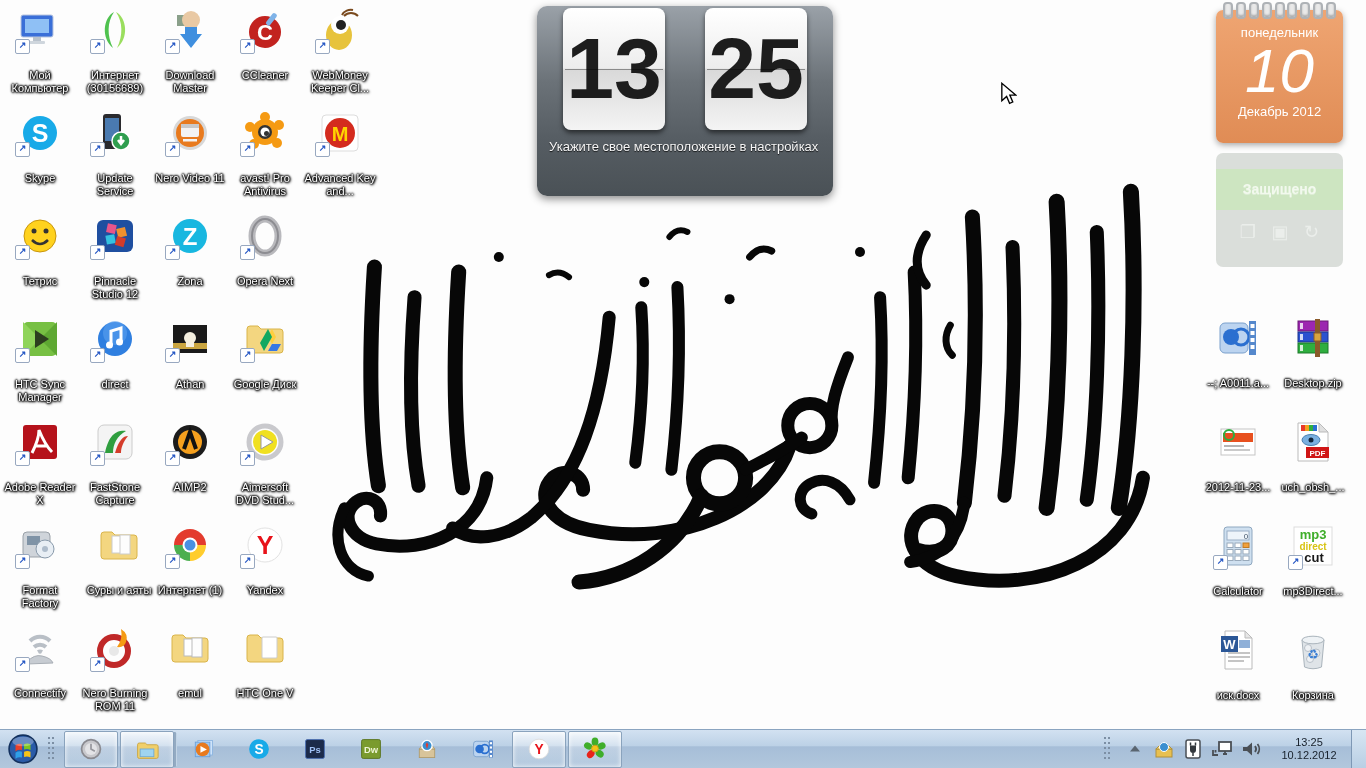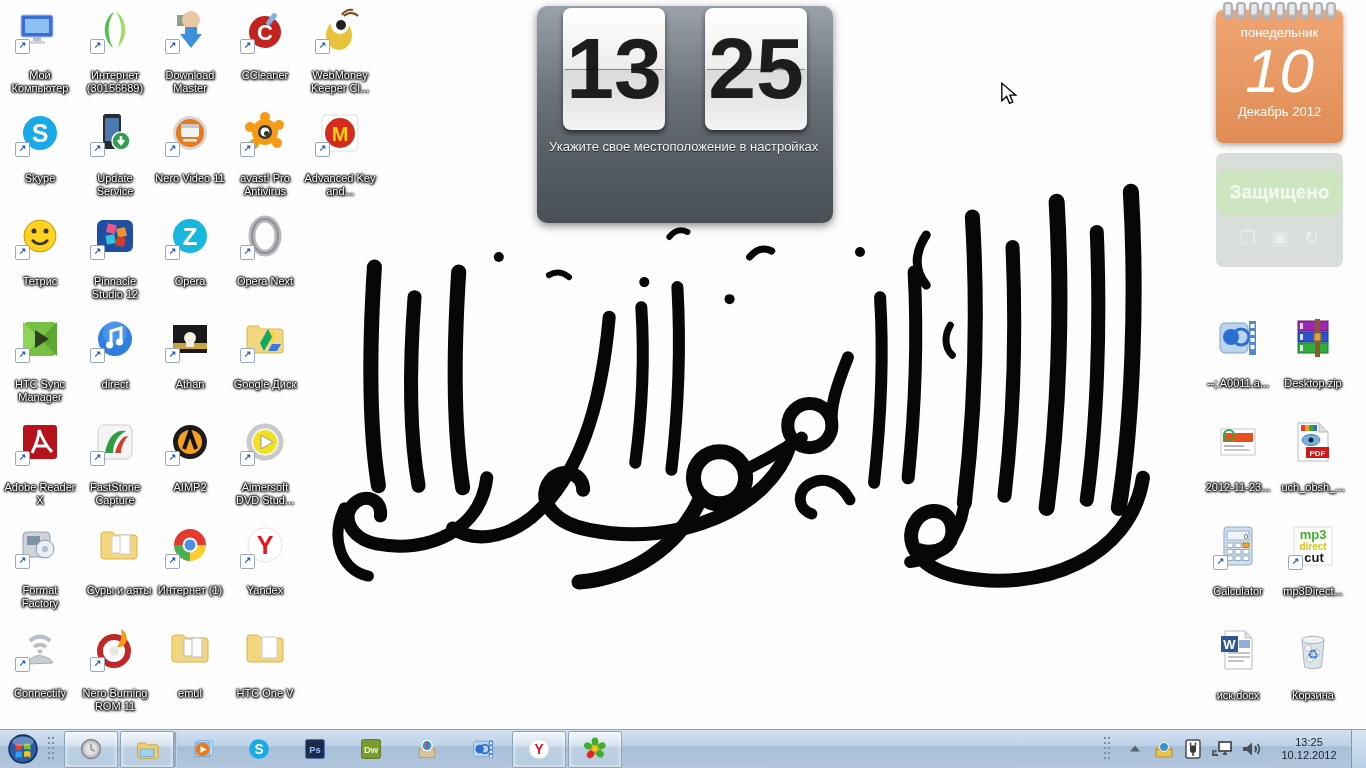--- a/index.html
+++ b/index.html
@@ -10,21 +10,21 @@
   
   .cell{position:absolute;width:72px;display:flex;flex-direction:column;align-items:center;cursor:default;}
   .ib{width:44px;height:44px;position:relative;flex:none;}
   .ib svg{display:block}
   .lbl{margin-top:17px;font-size:11px;line-height:13px;color:#fff;text-align:center;max-width:78px;
     text-shadow:0 1px 2px #000,1px 0 2px #000,-1px 0 2px #000,0 -1px 2px #000,1px 1px 3px #000;}
   .sc{position:absolute;left:-3px;bottom:-2px;width:13px;height:13px;background:#fff;
     border:1px solid #98a8c0;border-radius:2px;font-weight:bold;font-size:9px;line-height:11px;
     color:#2456c4;text-align:center;}
   
-  .clockw{position:absolute;left:537px;top:6px;width:296px;height:217px;border-radius:10px;
+  .clockw{position:absolute;left:537px;top:6px;width:296px;height:190px;border-radius:10px;
     background:linear-gradient(180deg,#9aa1a8 0%,#6b7278 40%,#565d63 70%,#4a5156 100%);
     box-shadow:0 3px 8px rgba(0,0,0,.45);}
   .card{position:absolute;top:2px;width:102px;height:122px;border-radius:8px;text-align:center;
     background:linear-gradient(180deg,#ffffff 0%,#ededed 49%,#d9d9d9 51%,#f4f4f4 100%);
     box-shadow:0 3px 5px rgba(0,0,0,.55);color:#1d1d1d;font-size:86px;line-height:120px;font-weight:bold;}
   .card::after{content:"";position:absolute;left:2px;right:2px;top:50%;height:1px;background:rgba(0,0,0,.38);}
   .card.h{left:26px}.card.m{left:168px}
   .note{position:absolute;left:12px;top:132px;width:272px;color:#f4f4f4;font-size:13px;line-height:17px;
     text-shadow:0 1px 1px rgba(0,0,0,.8);}
   
@@ -34,21 +34,21 @@
   .spiral{position:absolute;top:-8px;left:7px;right:7px;display:flex;justify-content:space-between;}
   .ring{width:6px;height:13px;border:2px solid #aeb2b6;border-radius:4px;background:#e9e9e9;
     box-shadow:inset 0 -2px 2px rgba(0,0,0,.25);}
   .cal .wd{margin-top:15px;font-size:13px;}
   .cal .day{font-size:62px;line-height:62px;font-style:italic;}
   .cal .my{font-size:13px;margin-top:2px;}
   
   .sec{position:absolute;left:1216px;top:153px;width:127px;height:114px;border-radius:7px;
     background:rgba(213,217,213,.88);}
   .sec .band{margin-top:16px;background:#cde5c1;padding:12px 0 13px;text-align:center;color:#f2f9ee;
-    font-weight:bold;font-size:19px;text-shadow:0 1px 0 rgba(255,255,255,.35);border-radius:13px;}
+    font-weight:bold;font-size:14px;text-shadow:0 1px 0 rgba(255,255,255,.35);}
   .sec .btns{display:flex;justify-content:space-around;align-items:center;padding:11px 16px 0;}
   .sec .btns span{color:#eef1ee;font-size:18px;opacity:.85;}
   
   .tb{position:absolute;left:0;right:0;bottom:0;height:38px;display:flex;align-items:center;
     background:linear-gradient(180deg,#d2e1f1 0%,#bcd1e6 42%,#a6bed8 44%,#b2c7dc 100%);
     border-top:1px solid #8aa4c0;}
   .orb{width:30px;height:30px;margin:0 9px 0 8px;flex:none;}
   .grip{width:9px;height:26px;margin-right:7px;flex:none;
     background-image:radial-gradient(circle at 2px 2px,#7c8fa4 1.1px,transparent 1.5px);
     background-size:4px 5px;}
@@ -256,21 +256,21 @@
     <div class="lbl">Pinnacle Studio 12</div>
   </div>
   <div class="cell" style="left:154px;top:214px">
     <div class="ib">
         <svg width="44" height="44" viewBox="0 0 44 44">
           <circle cx="22" cy="22" r="17" fill="#18b7e0"></circle>
           <text x="22" y="31" font-size="24" font-weight="bold" fill="#fff" text-anchor="middle">Z</text>
         </svg>
         <div class="sc">↗</div>
       </div>
-    <div class="lbl">Opera</div>
+    <div class="lbl">Zona</div>
   </div>
   <div class="cell" style="left:229px;top:214px">
     <div class="ib">
         <svg width="44" height="44" viewBox="0 0 44 44">
           <ellipse cx="22" cy="22" rx="13" ry="17" fill="none" stroke="#b9b9bd" stroke-width="7"></ellipse>
           <ellipse cx="22" cy="22" rx="13" ry="17" fill="none" stroke="#8d8d92" stroke-width="2"></ellipse>
         </svg>
         <div class="sc">↗</div>
       </div>
     <div class="lbl">Opera Next</div>

